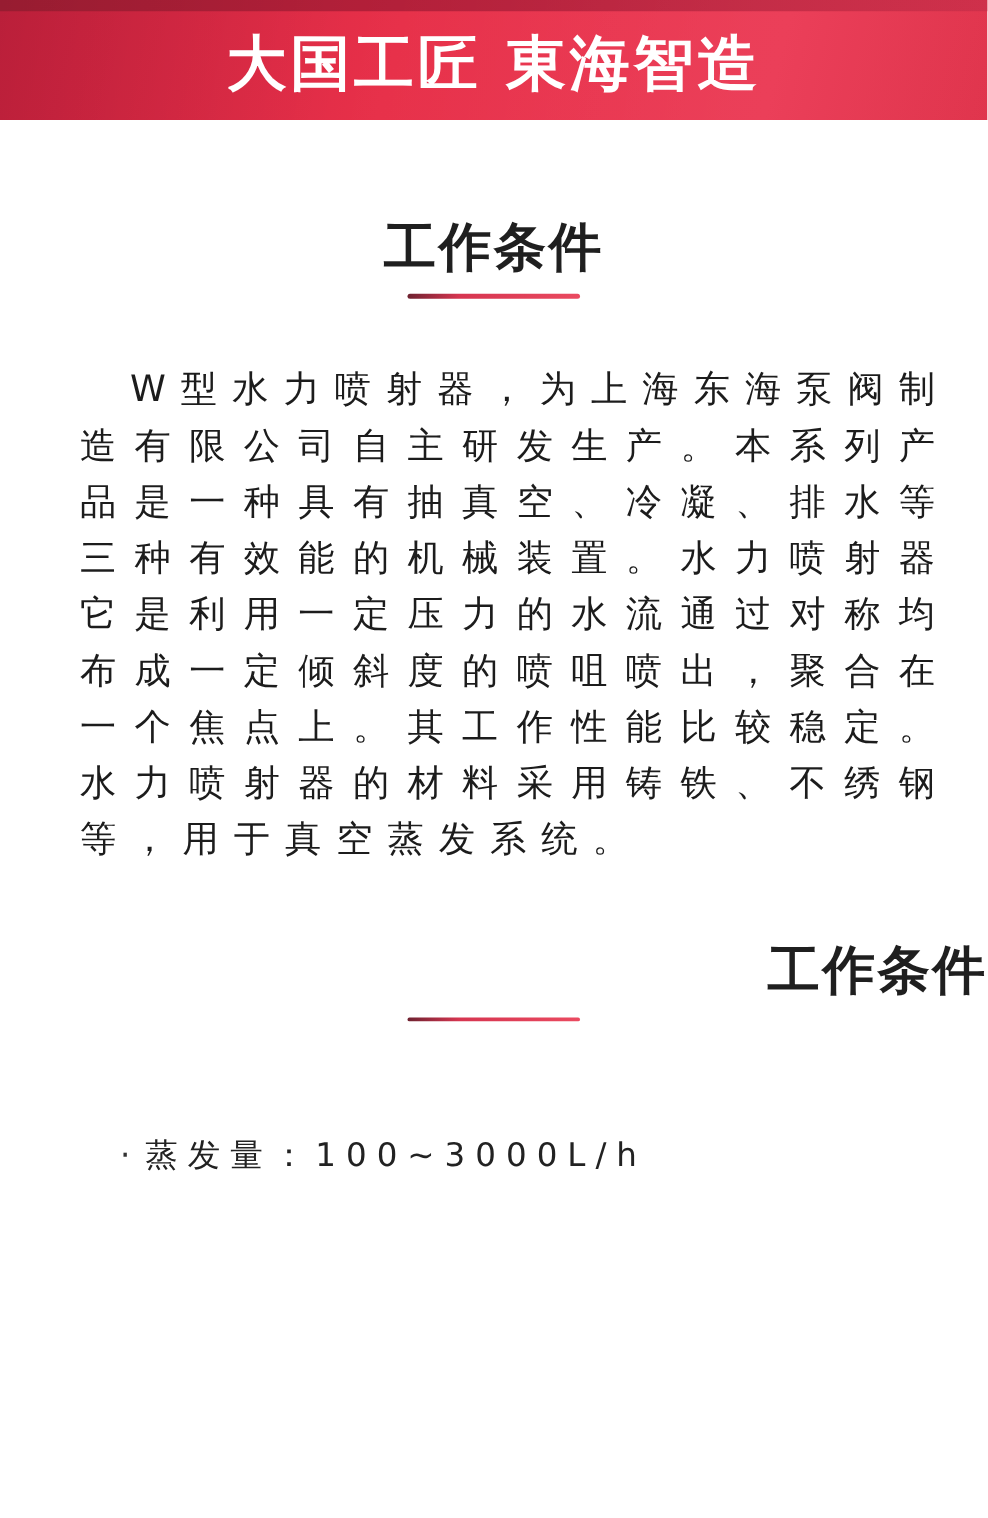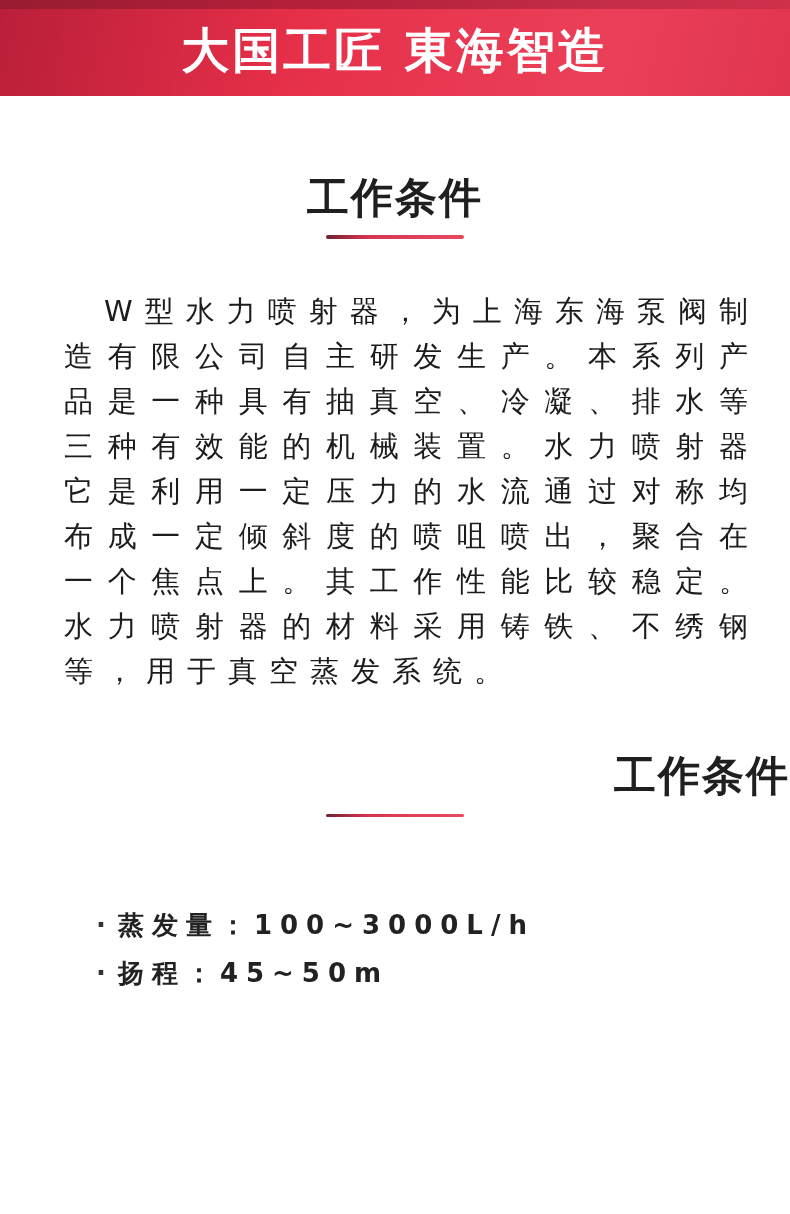--- a/index.html
+++ b/index.html
@@ -77,21 +77,20 @@
     letter-spacing: 12px;
     text-align: justify;
     text-indent: 40px;
   }
 
   
   .spec-list {
     list-style: none;
     margin: 84px 0 0 96px;
     padding: 0;
-    font-weight: bold;
   }
   .spec-item {
     font-size: 26px;
     line-height: 48px;
     color: #222222;
     letter-spacing: 8px;
     white-space: nowrap;
   }
   .spec-bullet {
     display: inline-block;
@@ -116,17 +115,16 @@
     <div class="heading-underline"></div>
     <p class="overview-paragraph">W型水力喷射器，为上海东海泵阀制造有限公司自主研发生产。本系列产品是一种具有抽真空、冷凝、排水等三种有效能的机械装置。水力喷射器它是利用一定压力的水流通过对称均布成一定倾斜度的喷咀喷出，聚合在一个焦点上。其工作性能比较稳定。水力喷射器的材料采用铸铁、不绣钢等，用于真空蒸发系统。</p>
   </section>
 
   <section>
     <h2 class="section-heading heading-conditions">工作条件</h2>
     <div class="heading-underline thin"></div>
 
     <ul class="spec-list">
       <li class="spec-item"><span class="spec-bullet">·</span><span>蒸发量：100~3000L/h</span></li>
-      <li class="spec-item"><span class="spec-bullet">·</span><span>扬程：45~50m</span></li>
     </ul>
   </section>
 
 </div>
 
 </body></html>

